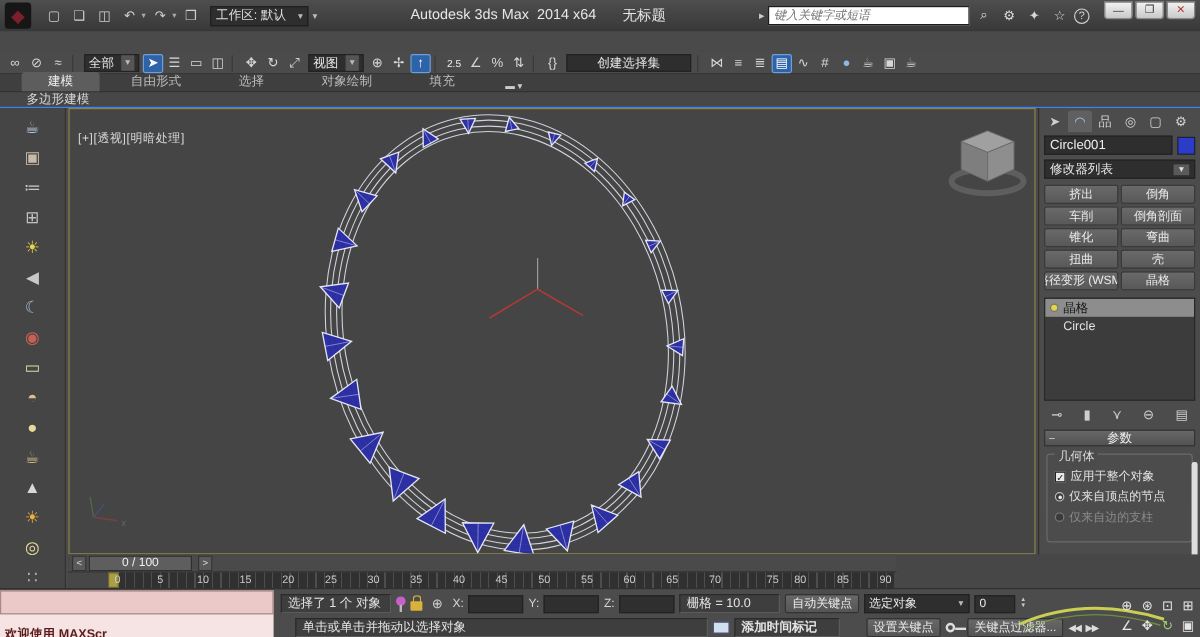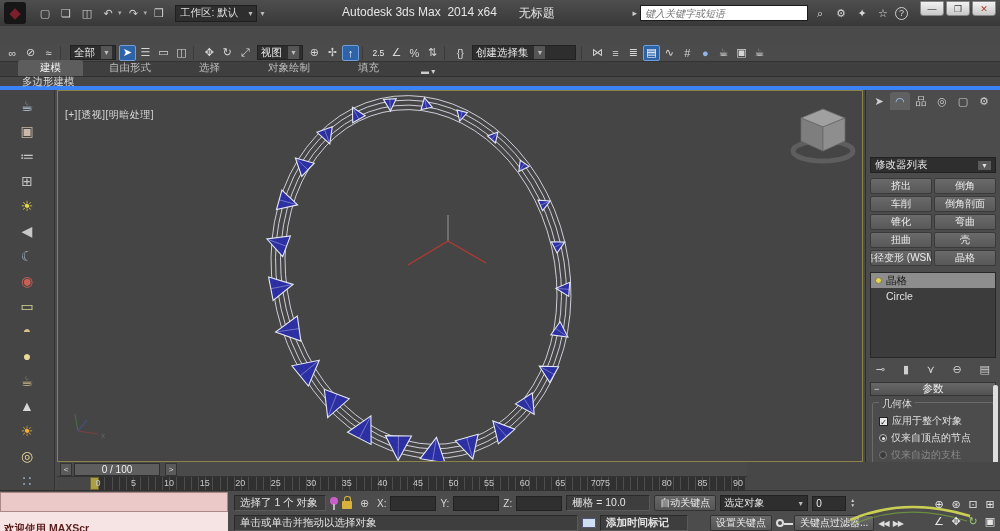--- a/index.html
+++ b/index.html
@@ -48,21 +48,21 @@
     font-size:10.5px;color:#e8e8e8;padding:0 3px;gap:6px;margin:0 2px;}
   .tb-dd .arr{font-size:7px;color:#bbb;background:#555;padding:0 2px;height:100%;display:flex;align-items:center;}
 
   
   .ribbon-tabs{position:absolute;left:0;top:62px;width:1000px;height:15px;background:#3f3f3f;
     display:flex;align-items:flex-end;padding-left:18px;gap:4px;border-bottom:1px solid #303030;}
   .rtab{font-size:10.5px;color:#bdbdbd;padding:1px 22px;}
   .rtab.active{background:#5d5d5d;color:#f0f0f0;border-radius:3px 3px 0 0;}
   .ribbon-min{margin-left:10px;font-size:8px;color:#ccc;padding:0 6px;}
   .ribbon-panel{position:absolute;left:0;top:77px;width:1000px;height:13px;background:#474747;
-    border-bottom:4px solid #3b82f6;display:flex;align-items:center;padding-left:22px;}
+    border-bottom:1px solid #3b82f6;display:flex;align-items:center;padding-left:22px;}
   .rp-label{font-size:10.5px;color:#d8d8d8;}
 
   
   .left-toolbar{position:absolute;left:0;top:90px;width:55px;height:441px;background:#454545;
     border-right:1px solid #333;display:flex;flex-direction:column;align-items:center;padding-top:4px;}
   .lt-ic{width:30px;height:24px;display:flex;align-items:center;justify-content:center;font-size:14px;margin-bottom:1px;}
 
   
   .viewport{position:absolute;left:57px;top:90px;width:806px;height:372px;background:#454545;
     border:1px solid #8b8448;}
@@ -71,21 +71,21 @@
 
   
   .cpanel{position:absolute;left:865px;top:90px;width:135px;height:441px;background:#4c4c4c;border-left:1px solid #2e2e2e;}
   .cp-tabs{display:flex;height:20px;align-items:flex-end;padding:0 3px;gap:1px;}
   .cpt{width:20px;height:18px;display:flex;align-items:center;justify-content:center;font-size:11px;color:#cfcfcf;}
   .cpt.active{background:#606060;border-radius:3px 3px 0 0;color:#9fc3ef;}
   .cp-namerow{display:flex;align-items:center;gap:4px;padding:3px 4px 2px 4px;}
   .cp-name{flex:1;height:16px;background:#2e2e2e;border:1px solid #222;color:#eee;font-size:11px;
     display:flex;align-items:center;padding:0 4px;}
   .cp-swatch{width:15px;height:15px;border:1px solid #222;}
-  .cp-ddrow{display:flex;align-items:center;padding:2px 4px;margin-top:45px;}
+  .cp-ddrow{display:flex;align-items:center;padding:2px 4px;}
   .cp-dd{flex:1;height:16px;background:#2e2e2e;border:1px solid #222;color:#e8e8e8;font-size:10.5px;
     display:flex;align-items:center;padding:0 4px;justify-content:space-between;}
   .cp-dd .arr{background:#5a5a5a;font-size:7px;padding:1px 3px;color:#ddd;}
   .mod-grid{display:grid;grid-template-columns:1fr 1fr;gap:2px;padding:3px 4px;}
   .mod-btn{height:16px;background:linear-gradient(#6a6a6a,#585858);border:1px solid #3a3a3a;border-radius:2px;
     color:#ececec;font-size:10px;display:flex;align-items:center;justify-content:center;white-space:nowrap;overflow:hidden;}
   .stack{margin:3px 4px;height:86px;background:#3c3c3c;border:1px solid #282828;overflow:hidden;}
   .stack-row{height:15px;display:flex;align-items:center;font-size:10.5px;color:#e0e0e0;padding-left:4px;gap:4px;}
   .stack-row.sel{background:#8d8d8d;color:#141414;}
   .bulb{width:7px;height:7px;border-radius:50%;background:#e8d44a;border:1px solid #776;}
@@ -218,21 +218,21 @@
       <span class="tb-ic">⊕</span>
       <span class="tb-ic">✢</span>
       <span class="tb-ic hl">↑</span>
       <span class="tb-sep"></span>
       <span class="tb-ic snap">2.5</span>
       <span class="tb-ic">∠</span>
       <span class="tb-ic">%</span>
       <span class="tb-ic">⇅</span>
       <span class="tb-sep"></span>
       <span class="tb-ic">{}</span>
-      <span class="tb-dd" style="min-width: 104px;">
+      <span class="tb-dd" style="min-width: 104px; flex-direction: column;">
         <span>创建选择集</span>
         <span class="arr">▼</span>
       </span>
       <span class="tb-sep"></span>
       <span class="tb-ic">⋈</span>
       <span class="tb-ic">≡</span>
       <span class="tb-ic">≣</span>
       <span class="tb-ic hl">▤</span>
       <span class="tb-ic">∿</span>
       <span class="tb-ic">#</span>
@@ -347,20 +347,24 @@
 
   <div class="cpanel">
     <div class="cp-tabs" id="cp-tabs">
         <span class="cpt">➤</span>
         <span class="cpt active">◠</span>
         <span class="cpt">品</span>
         <span class="cpt">◎</span>
         <span class="cpt">▢</span>
         <span class="cpt">⚙</span>
       </div>
+    <div class="cp-namerow">
+      <div class="cp-name">Circle001</div>
+      <div class="cp-swatch" id="cp-swatch" style="background: rgb(43, 60, 200);"></div>
+    </div>
     <div class="cp-ddrow">
       <div class="cp-dd">
         <span>修改器列表</span>
         <span class="arr">▼</span>
       </div>
     </div>
     <div class="mod-grid" id="mod-grid">
         <div class="mod-btn">挤出</div>
         <div class="mod-btn">倒角</div>
         <div class="mod-btn">车削</div>
@@ -427,21 +431,21 @@
         <span class="ruler-label" style="left: 185.778px;">25</span>
         <span class="ruler-label" style="left: 221.333px;">30</span>
         <span class="ruler-label" style="left: 256.889px;">35</span>
         <span class="ruler-label" style="left: 292.444px;">40</span>
         <span class="ruler-label" style="left: 328px;">45</span>
         <span class="ruler-label" style="left: 363.556px;">50</span>
         <span class="ruler-label" style="left: 399.111px;">55</span>
         <span class="ruler-label" style="left: 434.667px;">60</span>
         <span class="ruler-label" style="left: 470.222px;">65</span>
         <span class="ruler-label" style="left: 505.778px;">70</span>
-        <span class="ruler-label" style="left: 515px;">75</span>
+        <span class="ruler-label" style="left: 554px;">75</span>
         <span class="ruler-label" style="left: 576.889px;">80</span>
         <span class="ruler-label" style="left: 612.444px;">85</span>
         <span class="ruler-label" style="left: 648px;">90</span>
       </div>
   </div>
 
   <div class="statusbar">
     <div class="listener">
       <div class="l1"></div>
       <div class="l2">欢迎使用 MAXScr</div>
@@ -465,21 +469,21 @@
         <span class="arr">▼</span>
       </span>
       <span class="frame-field">0</span>
       <span class="spin">
           <span>▲</span>
           <span>▼</span>
         </span>
     </div>
 
     <div class="srow" style="top:22px;">
-      <span class="sunken" style="width:344px;">单击或单击并拖动以选择对象</span>
+      <span class="sunken" style="width:344px;margin-left:12px;">单击或单击并拖动以选择对象</span>
       <span class="kbd-ic"></span>
       <span class="sunken" style="width:88px;font-weight:bold;">添加时间标记</span>
       <span style="width:14px;"></span>
       <span class="sbtn">设置关键点</span>
       <span class="mini-key"></span>
       <span class="sbtn">关键点过滤器...</span>
       <span class="transport">◀◀</span>
       <span class="transport">▶▶</span>
     </div>
   </div>

